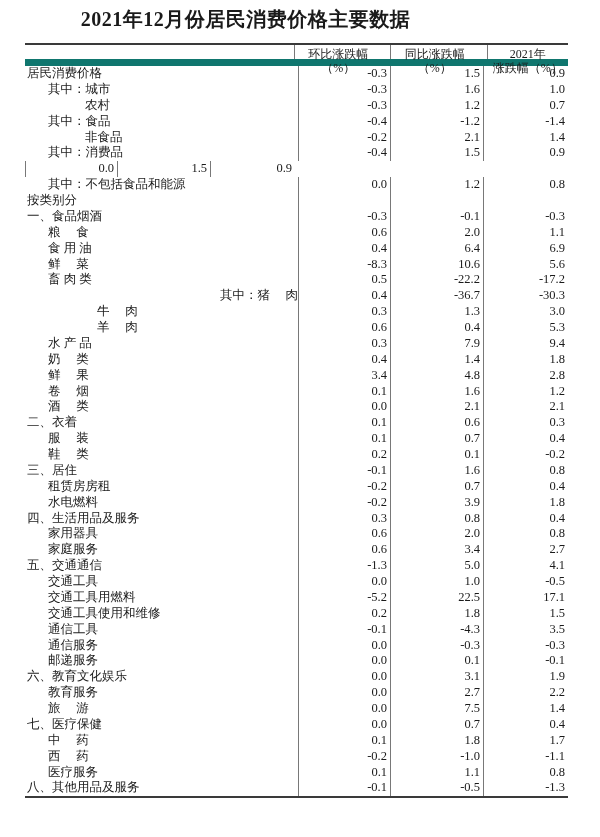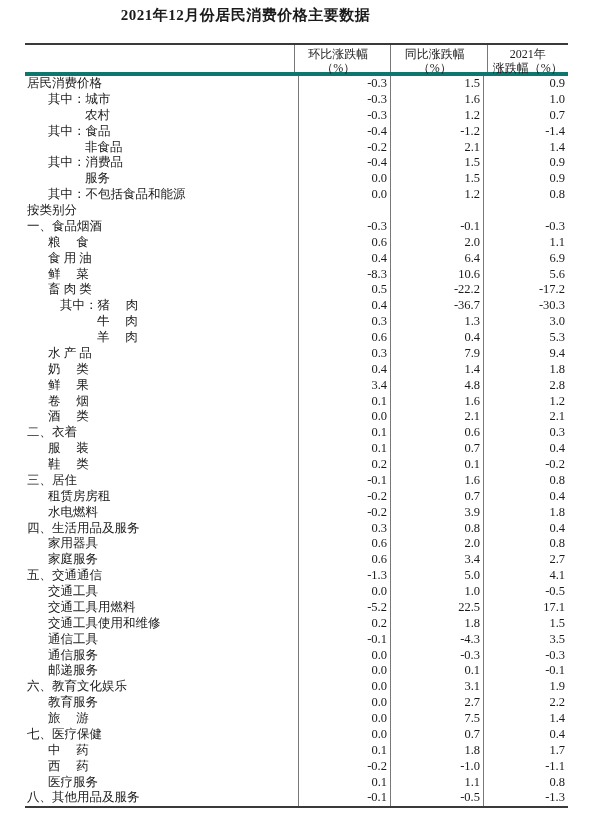--- a/index.html
+++ b/index.html
@@ -8,36 +8,36 @@
     position: relative;
     height: 837px;
     font-family: "Liberation Serif", "DejaVu Serif", serif;
     color: #1a1a1a;
     overflow: hidden;
   }
   .title {
     position: absolute;
     top: 6px; left: 0; width: 491px;
     text-align: center;
-    font-size: 15px;
+    font-size: 20px;
     font-weight: bold;
     letter-spacing: 0.5px;
   }
   .tbl {
     position: absolute;
     left: 25px; top: 43px;
     width: 543px;
     border-top: 2px solid #3a3a3a;
     border-bottom: 2px solid #3a3a3a;
     font-size: 12.5px;
   }
   .thead {
     display: flex;
-    height: 31px;
-    border-bottom: 4px solid #0f766e;
+    height: 21px;
+    border-bottom: 7px solid #0f766e;
     gap: 8px;
   }
   .th-label { width: 273px; }
   .th {
     border-left: 1px solid #787878;
     text-align: center;
     font-size: 12px;
     line-height: 14px;
     padding-top: 2px;
   }
@@ -51,21 +51,21 @@
     text-align: right;
     padding-right: 3px;
     border-left: 1px solid #787878;
   }
   .c-num.c1 { width: 92px; }
   .c-num.c2 { width: 93px; }
   .c-num.c3 { width: 85px; }
   .ind-0 { padding-left: 2px; }
   .ind-1 { padding-left: 23px; }
   .ind-2 { padding-left: 60px; }
-  .ind-3 { padding-left: 35px; }
+  .ind-3 { padding-left: 35px; text-align: right; }
   .ind-4 { padding-left: 72px; }
 </style>
 </head>
 <body>
 
 <div class="title">2021年12月份居民消费价格主要数据</div>
 
 <div class="tbl">
   <div class="thead">
     <div class="th-label"></div>
@@ -113,21 +113,20 @@
         <div class="cell c-num c2">2.1</div>
         <div class="cell c-num c3">1.4</div>
       </div>
       <div class="row">
         <div class="cell c-label ind-1">其中：消费品</div>
         <div class="cell c-num c1">-0.4</div>
         <div class="cell c-num c2">1.5</div>
         <div class="cell c-num c3">0.9</div>
       </div>
       <div class="row">
-        <div class="cell c-label ind-2">服务</div>
         <div class="cell c-num c1">0.0</div>
         <div class="cell c-num c2">1.5</div>
         <div class="cell c-num c3">0.9</div>
       </div>
       <div class="row">
         <div class="cell c-label ind-1">其中：不包括食品和能源</div>
         <div class="cell c-num c1">0.0</div>
         <div class="cell c-num c2">1.2</div>
         <div class="cell c-num c3">0.8</div>
       </div>

